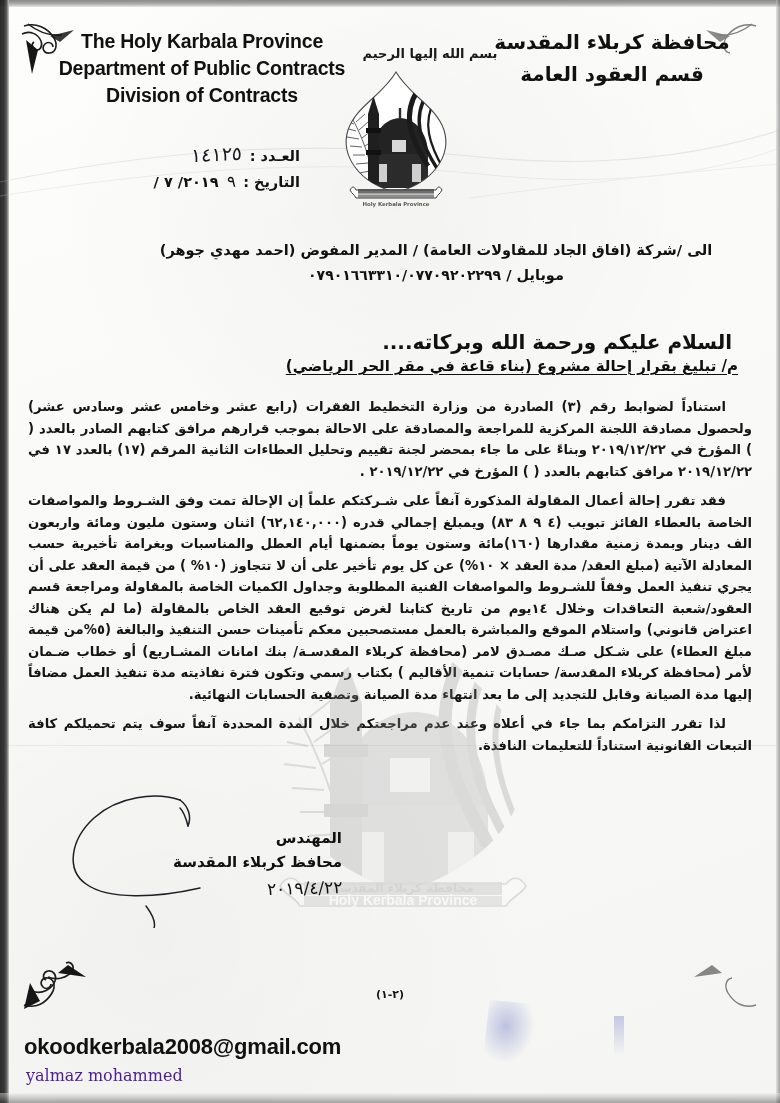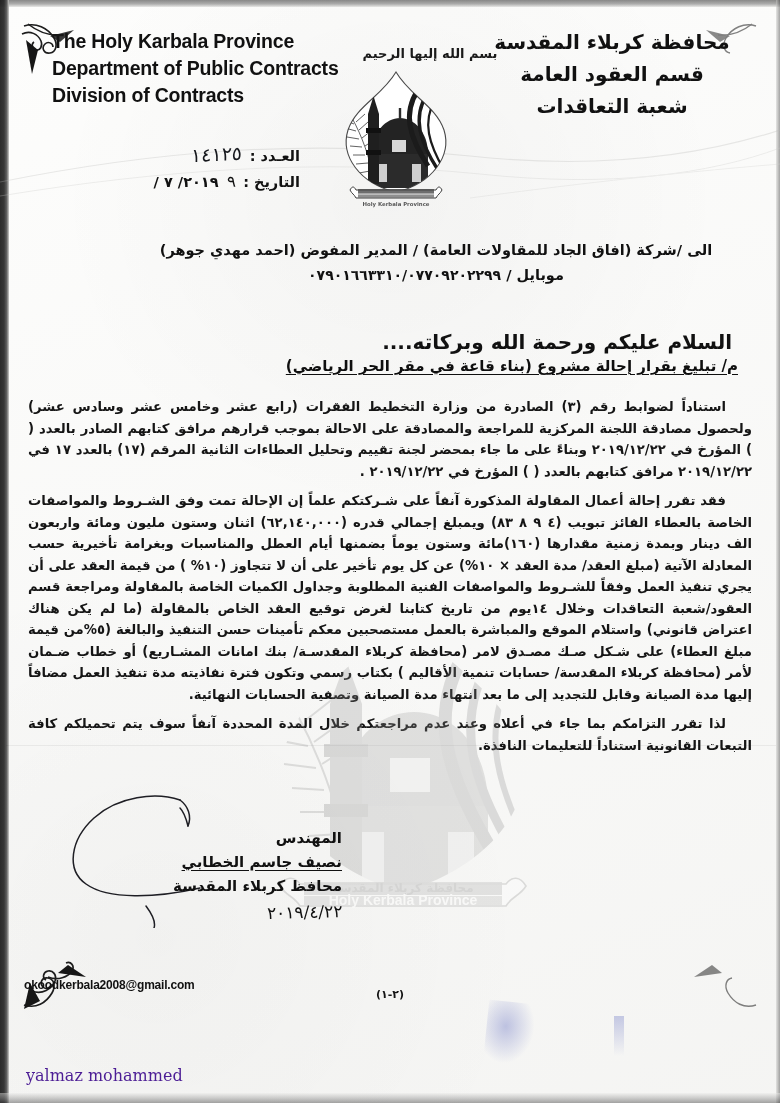--- a/index.html
+++ b/index.html
@@ -82,20 +82,21 @@
   .header {
     position: absolute;
     left: 0; right: 0; top: 18px;
     height: 200px;
   }
 
   .header-en {
     position: absolute;
     left: 52px; top: 10px;
     width: 300px;
+    text-align: center;
     font-family: "Liberation Sans", sans-serif;
     font-weight: bold;
     font-size: 19.5px;
     line-height: 27px;
     letter-spacing: -.2px;
     color: #111;
   }
   .header-en div { white-space: nowrap; }
 
   .header-ar {
@@ -271,24 +272,24 @@
     left: 0; right: 0; top: 988px;
     text-align: center;
     direction: rtl;
     font-family: "DejaVu Sans", sans-serif;
     font-weight: bold;
     font-size: 11px;
     color: #141414;
   }
   .footer-email {
     position: absolute;
-    left: 24px; top: 978px;
+    left: 24px; top: 1034px;
     font-family: "Liberation Sans", sans-serif;
     font-weight: bold;
-    font-size: 12px;
+    font-size: 22px;
     color: #111;
     letter-spacing: -.2px;
   }
   .footer-name {
     position: absolute;
     left: 26px; top: 1066px;
     font-family: "DejaVu Serif", serif;
     font-size: 16px;
     color: #4c1d95;
   }
@@ -331,21 +332,20 @@
 
     <div class="header-en">
       <div>The Holy Karbala Province</div>
       <div>Department of Public Contracts</div>
       <div>Division of Contracts</div>
     </div>
 
     <div class="header-ar">
       <div>محافظة كربلاء المقدسة</div>
       <div>قسم العقود العامة</div>
-      <div>شعبة التعاقدات</div>
     </div>
 
     <div class="basmala">بسم الله إليها الرحيم</div>
 
     <div class="emblem">
       <svg viewBox="0 0 128 148">
         <defs>
           <clipPath id="crestClip">
             <path d="M64,6 C78,30 104,40 112,64 C120,90 100,118 64,126 C28,118 8,90 16,64 C24,40 50,30 64,6 Z"></path>
           </clipPath>
@@ -504,21 +504,20 @@
         <path d="M120,12 C96,4 58,8 34,30 C10,52 6,82 26,96 C48,112 96,110 140,100"></path>
         <path d="M120,12 C128,18 132,28 128,38"></path>
         <path d="M128,38 C126,30 124,24 120,20"></path>
         <path d="M86,118 C92,126 96,134 94,140"></path>
       </g>
     </svg>
   </div>
 
   <div class="signature">
     <div>المهندس</div>
-    <div class="sig-name">نصيف جاسم الخطابي</div>
     <div>محافظ كربلاء المقدسة</div>
     <div class="sig-date">٢٠١٩/٤/٢٢</div>
   </div>
 
   <div class="page-number">(٢-١)</div>
   <div class="blue-smudge"></div>
   <div class="blue-smudge2"></div>
   <div class="footer-email">okoodkerbala2008@gmail.com</div>
   <div class="footer-name">yalmaz mohammed</div>
 

